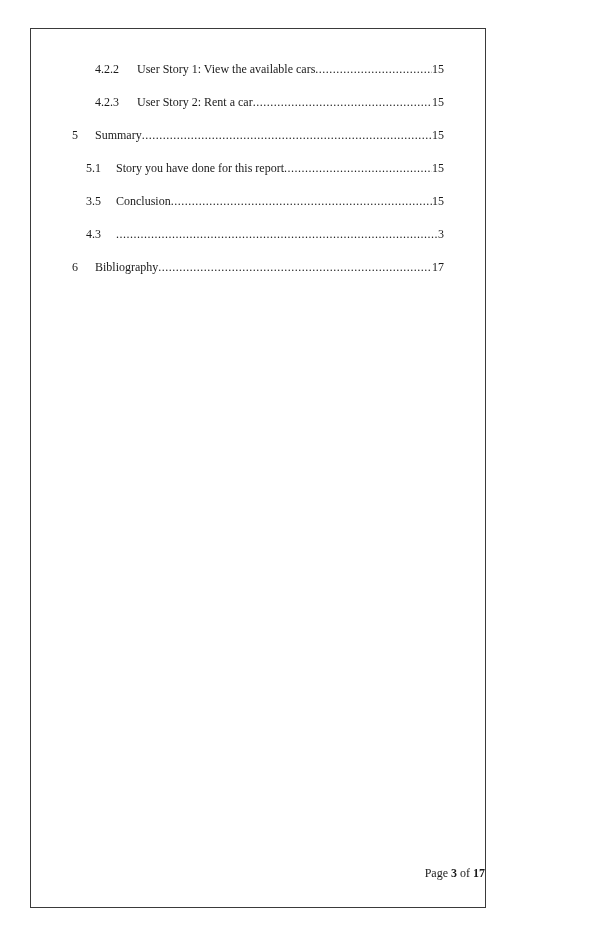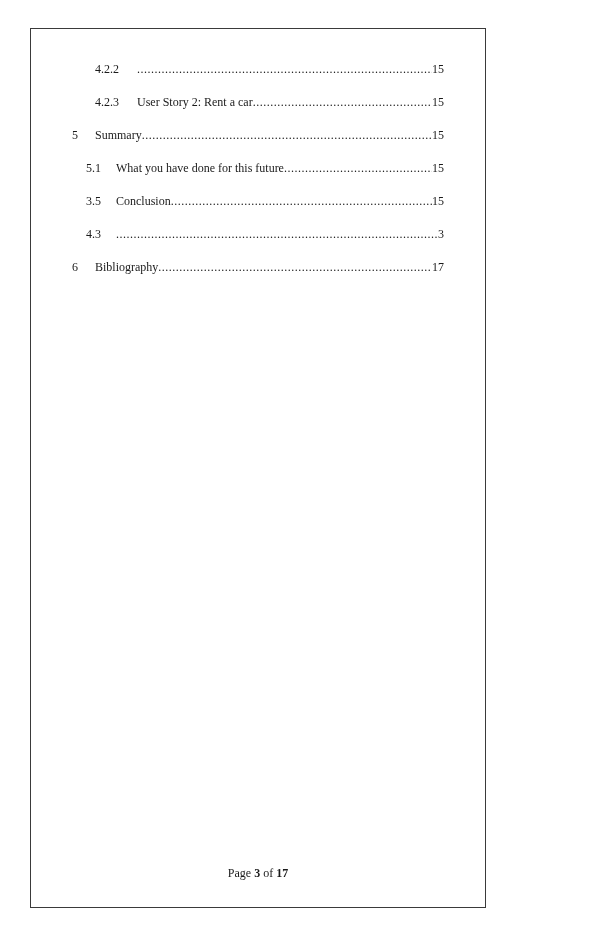--- a/index.html
+++ b/index.html
@@ -64,56 +64,57 @@
   .level-1 .num { width: 23px; }
   .level-2 { padding-left: 14px; }
   .level-2 .num { width: 30px; }
   .level-3 { padding-left: 23px; }
   .level-3 .num { width: 42px; }
   .footer {
     position: absolute;
     bottom: 26px;
     left: 0;
     right: 0;
-    text-align: center;
+    text-align: right;
     font-size: 12px;
     color: #1a1a1a;
   }
   .footer .bold { font-weight: bold; }
 </style>
 </head>
 <body>
 
 <div class="canvas">
   <div class="sheet">
     <div class="content">
 
       <div class="toc-row level-3">
         <span class="num">4.2.2</span>
+        <span class="title">User Story 1: View the available cars</span>
         <span class="leader"></span>
         <span class="pagenum">15</span>
       </div>
 
       <div class="toc-row level-3">
         <span class="num">4.2.3</span>
         <span class="title">User Story 2: Rent a car</span>
         <span class="leader"></span>
         <span class="pagenum">15</span>
       </div>
 
       <div class="toc-row level-1">
         <span class="num">5</span>
         <span class="title">Summary</span>
         <span class="leader"></span>
         <span class="pagenum">15</span>
       </div>
 
       <div class="toc-row level-2">
         <span class="num">5.1</span>
-        <span class="title">What you have done for this future</span>
+        <span class="title">Story you have done for this report</span>
         <span class="leader"></span>
         <span class="pagenum">15</span>
       </div>
 
       <div class="toc-row level-2">
         <span class="num">3.5</span>
         <span class="title">Conclusion</span>
         <span class="leader"></span>
         <span class="pagenum">15</span>
       </div>

